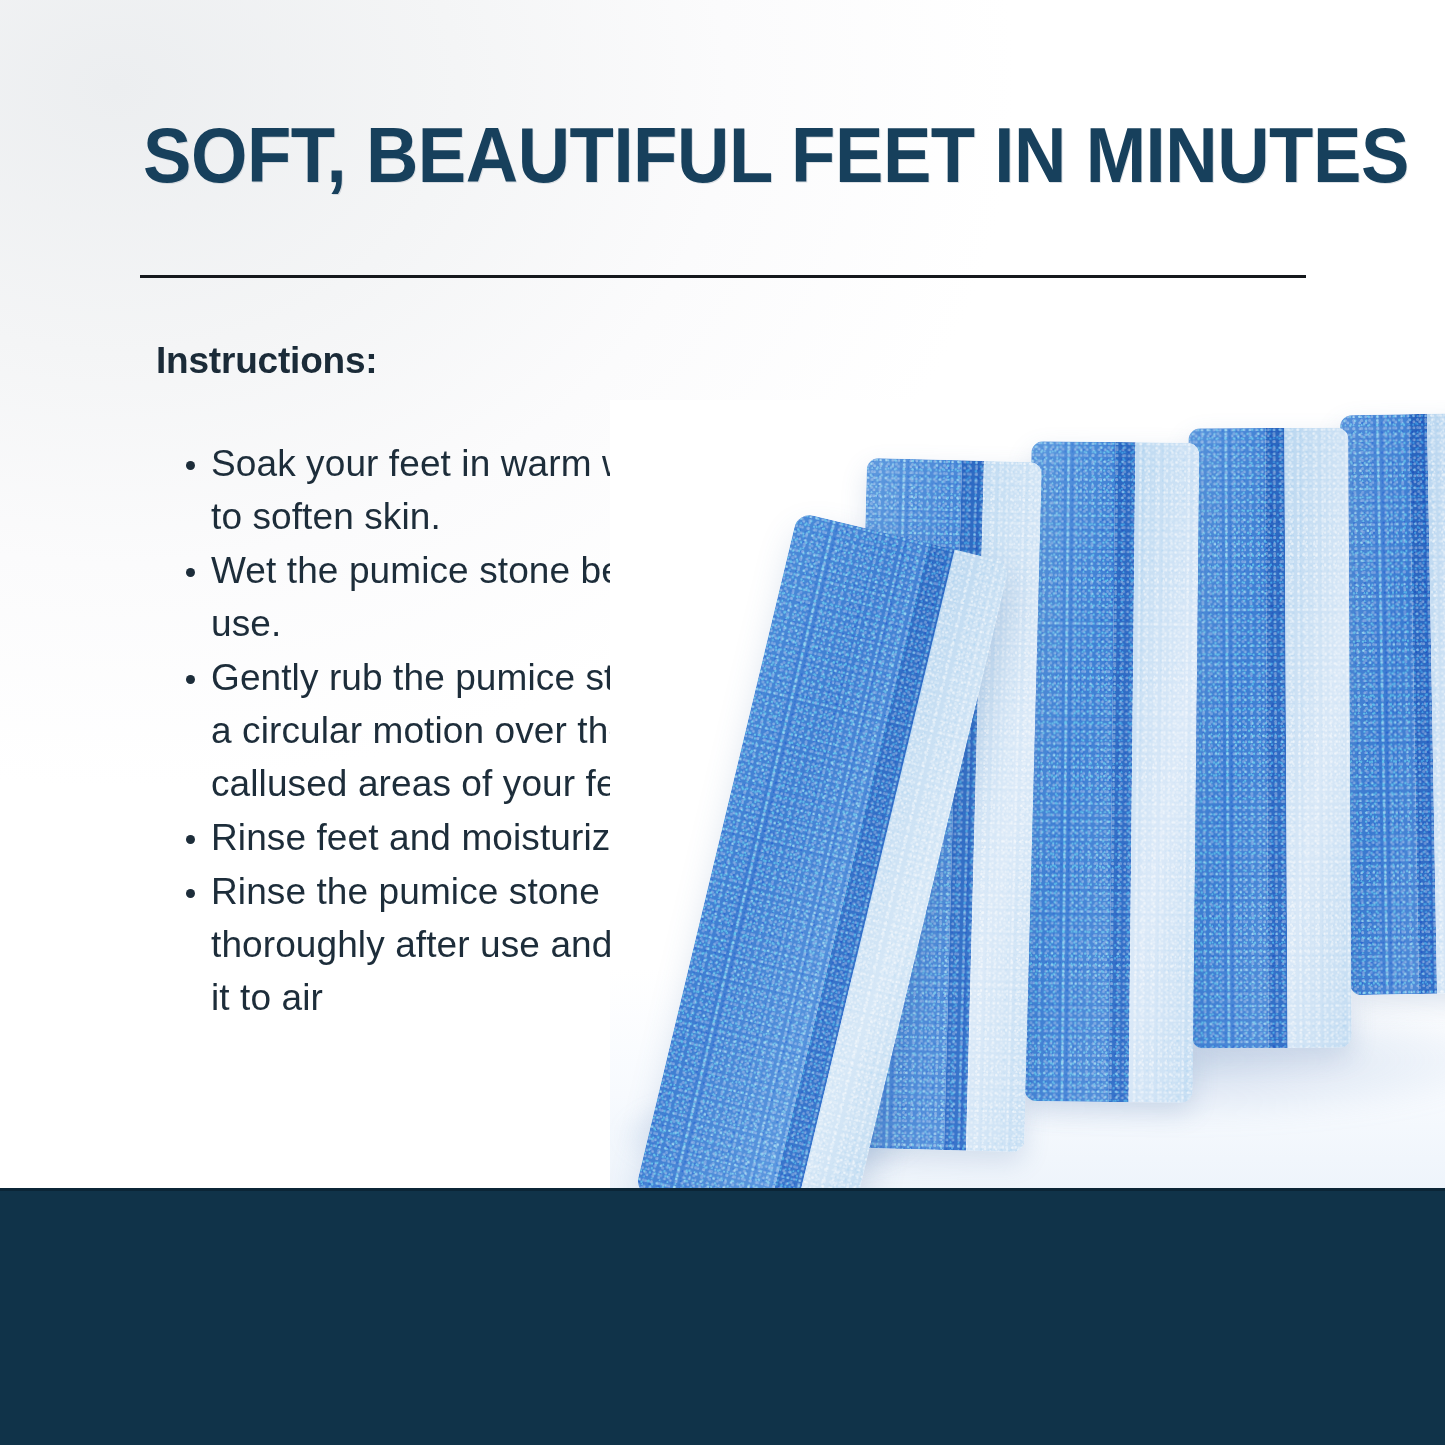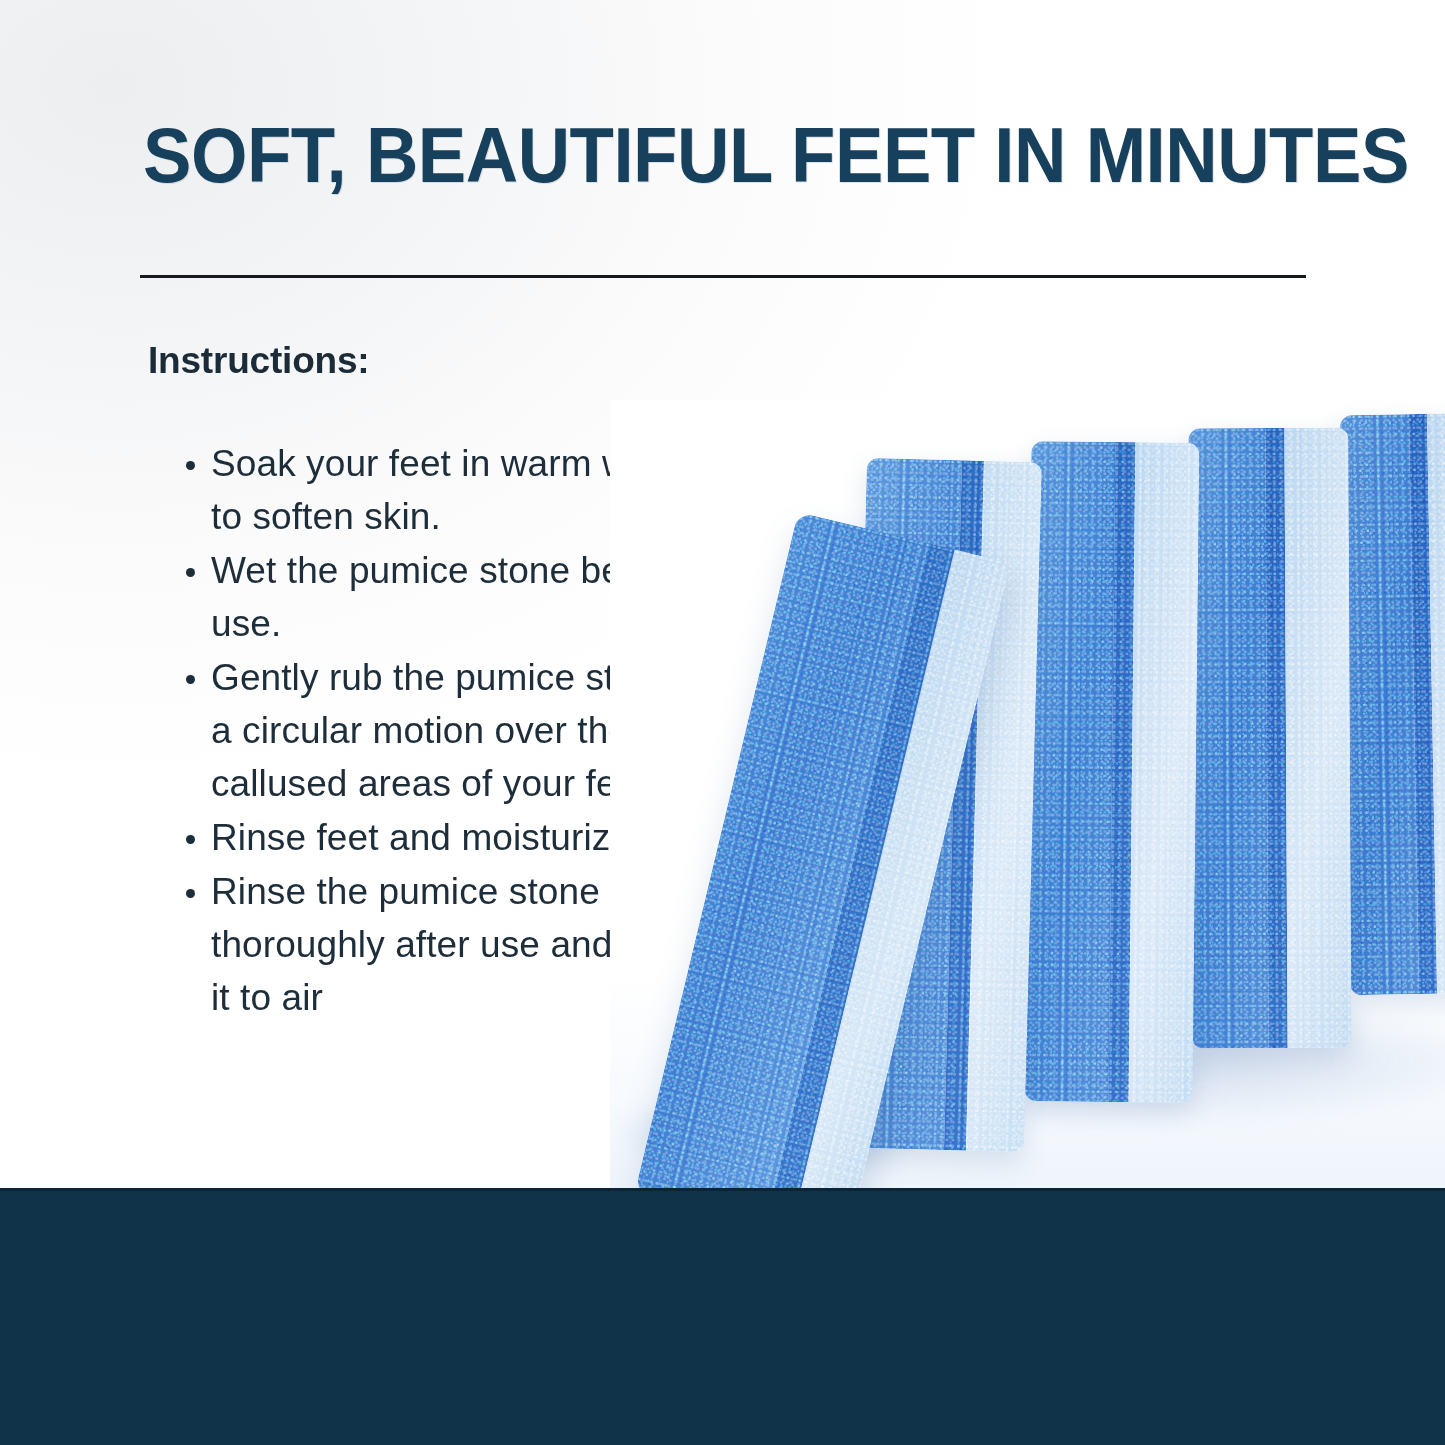--- a/index.html
+++ b/index.html
@@ -48,21 +48,21 @@
     left: 140px;
     top: 275px;
     width: 1166px;
     height: 3px;
     background: #15181c;
   }
 
   
   .instructions-heading {
     position: absolute;
-    left: 148px;
+    left: 156px;
     top: 339px;
     font-size: 37px;
     line-height: 44px;
     font-weight: 700;
     color: #1b2b38;
     letter-spacing: -0.2px;
     text-align: center;
   }
 
   

